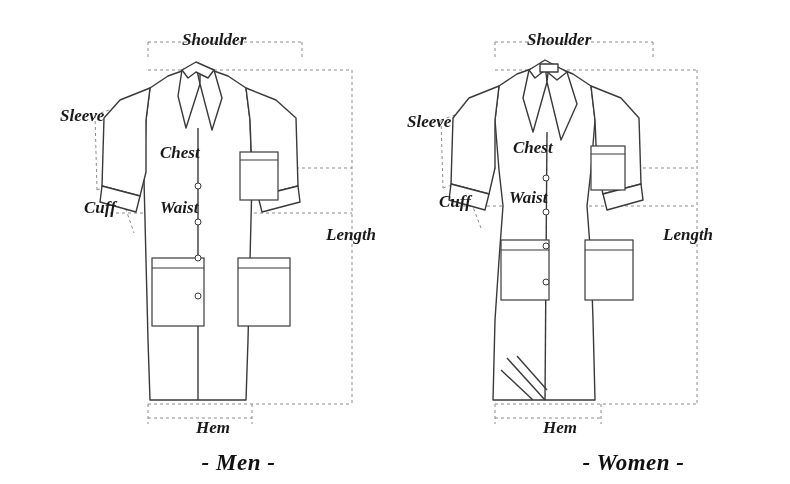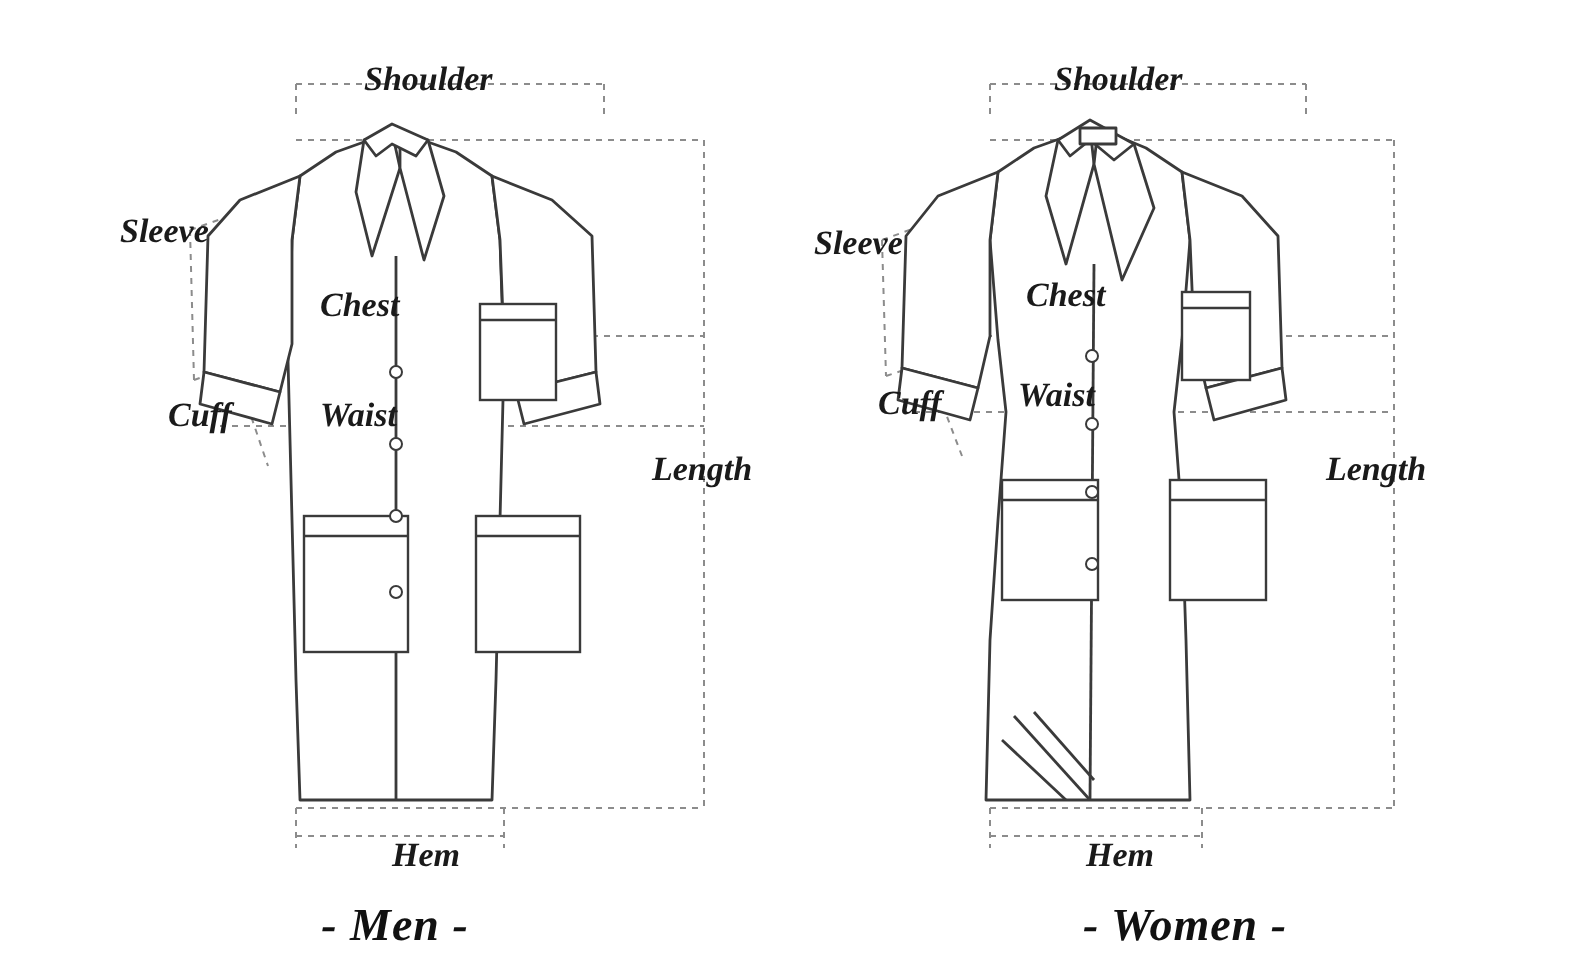--- a/index.html
+++ b/index.html
@@ -3,21 +3,21 @@
 <meta charset="utf-8">
 <style>
   html,body{margin:0;padding:0;background:#ffffff;}
   body{width:790px;height:484px;font-family:"Liberation Serif",serif;position:relative;overflow:hidden;}
   .stage{position:absolute;left:0;top:0;width:790px;height:484px;font-style:italic;}
   .panel{position:absolute;top:0;width:395px;height:484px;}
   .panel-left{left:0;}
   .panel-right{left:395px;}
   .label{position:absolute;font-family:"Liberation Serif",serif;font-weight:bold;color:#1a1a1a;white-space:nowrap;}
   .lbl-sm{font-size:17px;}
-  .caption{position:absolute;bottom:8px;width:395px;text-align:center;font-size:23px;font-weight:bold;color:#111;letter-spacing:.5px;}
+  .caption{position:absolute;bottom:8px;width:395px;text-align:center;font-size:23px;font-weight:bold;color:#111;letter-spacing:.5px;padding-left:41px;}
   svg{position:absolute;left:0;top:0;overflow:visible;}
 </style>
 </head>
 <body>
 
 <div class="stage">
 
   <div class="panel panel-left">
 
     <svg width="395" height="484" viewBox="0 0 395 484">

